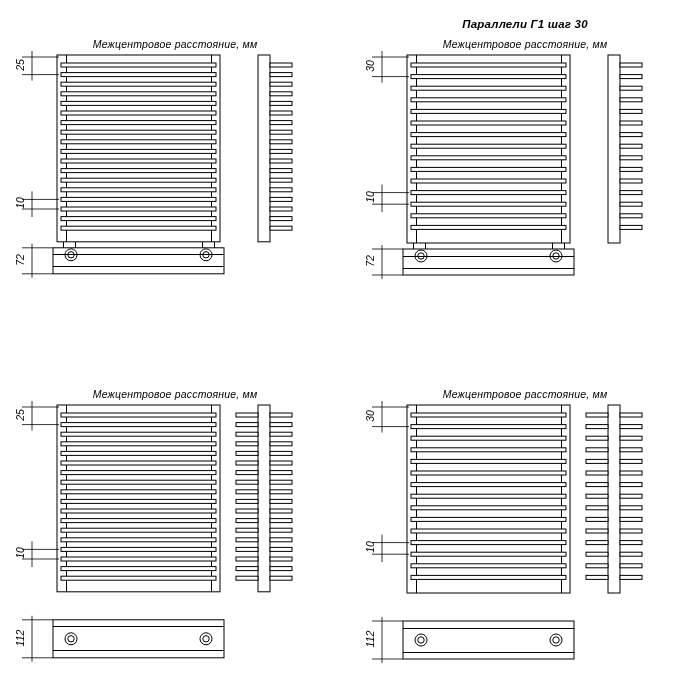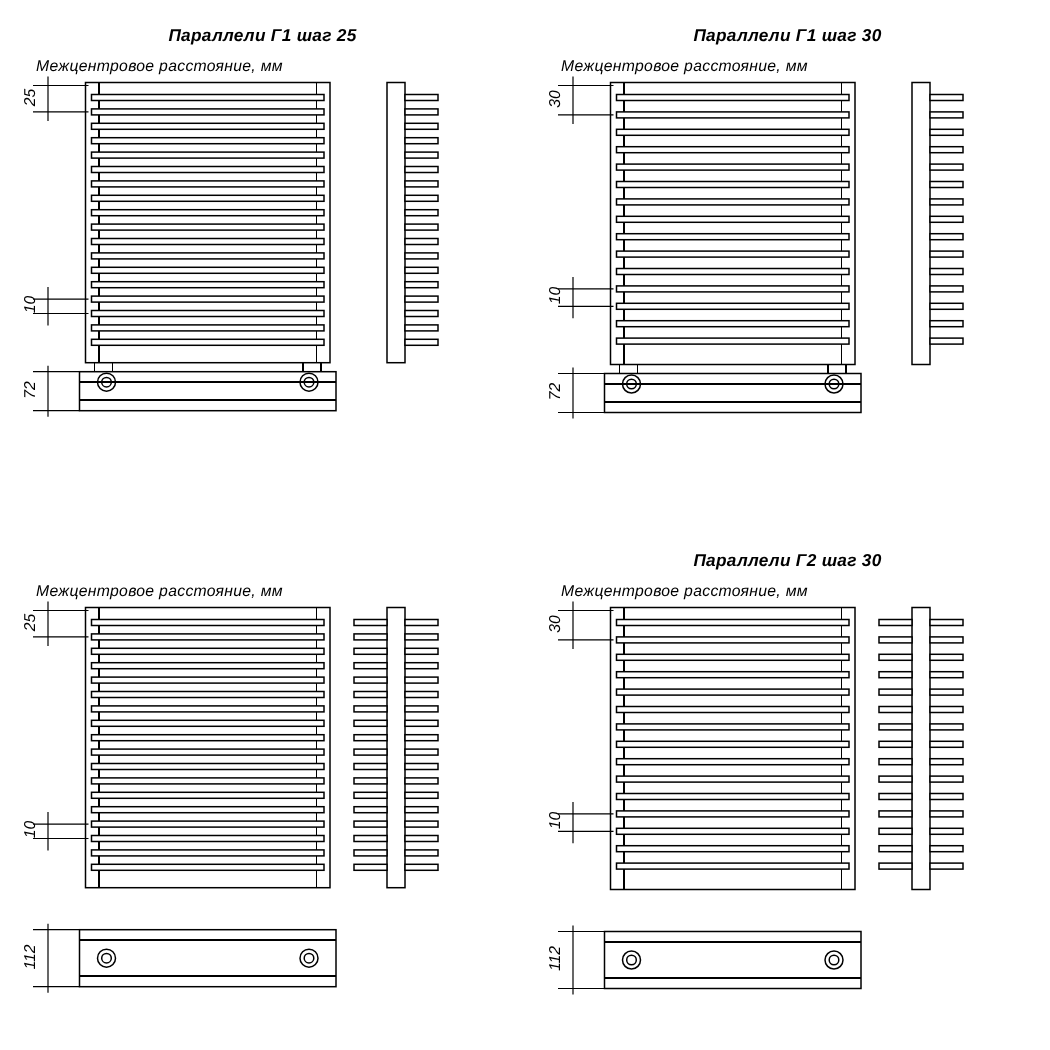--- a/index.html
+++ b/index.html
@@ -31,45 +31,44 @@
     text-align: center;
     font-style: italic;
     font-weight: bold;
     font-size: 11.5px;
     letter-spacing: 0.2px;
   }
   .subtitle {
     position: absolute;
     left: 0;
     width: 350px;
+    text-align: center;
     font-style: italic;
     font-size: 10.5px;
     letter-spacing: 0.2px;
-    padding-left: 24px;
   }
   .dimlabel {
     position: absolute;
     font-style: italic;
     font-size: 10.5px;
     transform: rotate(-90deg);
     transform-origin: 50% 50%;
     white-space: nowrap;
   }
   svg { display: block; position: absolute; left: 0; top: 0; overflow: visible; }
   .ln { stroke: #000000; fill: none; stroke-width: 1; shape-rendering: crispEdges; }
   .ln-thin { stroke: #000000; fill: none; stroke-width: 0.8; }
   .fillw { fill: #ffffff; stroke: #000000; stroke-width: 1; }
   .nofill { fill: none; stroke: #000000; stroke-width: 1; }
 </style>
 </head>
 <body>
 
 <div id="sheet">
     <div class="panel" style="left: 0px; top: 0px;">
-      <div class="title" style="top: 18px;">Параллели Г1 шаг 25</div>
       <div class="subtitle" style="top: 38px;">Межцентровое расстояние, мм</div>
       <svg width="350" height="350">
         <rect x="57" y="55" width="163" height="186.79999999999998" class="nofill"></rect>
         <line x1="66" y1="55" x2="66" y2="241.79999999999998" class="ln"></line>
         <line x1="211" y1="55" x2="211" y2="241.79999999999998" class="ln"></line>
         <rect x="61" y="63" width="155" height="4" class="fillw"></rect>
         <rect x="61" y="72.6" width="155" height="4" class="fillw"></rect>
         <rect x="61" y="82.2" width="155" height="4" class="fillw"></rect>
         <rect x="61" y="91.8" width="155" height="4" class="fillw"></rect>
         <rect x="61" y="101.4" width="155" height="4" class="fillw"></rect>
@@ -269,21 +268,20 @@
         <circle cx="206" cy="288.79999999999995" r="3.2" class="nofill"></circle>
         <line x1="22" y1="269.79999999999995" x2="53" y2="269.79999999999995" class="ln-thin"></line>
         <line x1="22" y1="307.79999999999995" x2="53" y2="307.79999999999995" class="ln-thin"></line>
         <line x1="32" y1="265.79999999999995" x2="32" y2="311.79999999999995" class="ln-thin"></line>
       </svg>
       <div class="dimlabel" style="left: 0px; top: 58.8px; width: 40px; text-align: center;">25</div>
       <div class="dimlabel" style="left: 0px; top: 197.2px; width: 40px; text-align: center;">10</div>
       <div class="dimlabel" style="left: 0px; top: 281.8px; width: 40px; text-align: center;">112</div>
     </div>
     <div class="panel" style="left: 350px; top: 350px;">
-      <div class="title" style="top: 18px;">Параллели Г2 шаг 30</div>
       <div class="subtitle" style="top: 38px;">Межцентровое расстояние, мм</div>
       <svg width="350" height="350">
         <rect x="57" y="55" width="163" height="188" class="nofill"></rect>
         <line x1="66" y1="55" x2="66" y2="243" class="ln"></line>
         <line x1="211" y1="55" x2="211" y2="243" class="ln"></line>
         <rect x="61" y="63" width="155" height="4" class="fillw"></rect>
         <rect x="61" y="74.6" width="155" height="4" class="fillw"></rect>
         <rect x="61" y="86.2" width="155" height="4" class="fillw"></rect>
         <rect x="61" y="97.8" width="155" height="4" class="fillw"></rect>
         <rect x="61" y="109.4" width="155" height="4" class="fillw"></rect>

